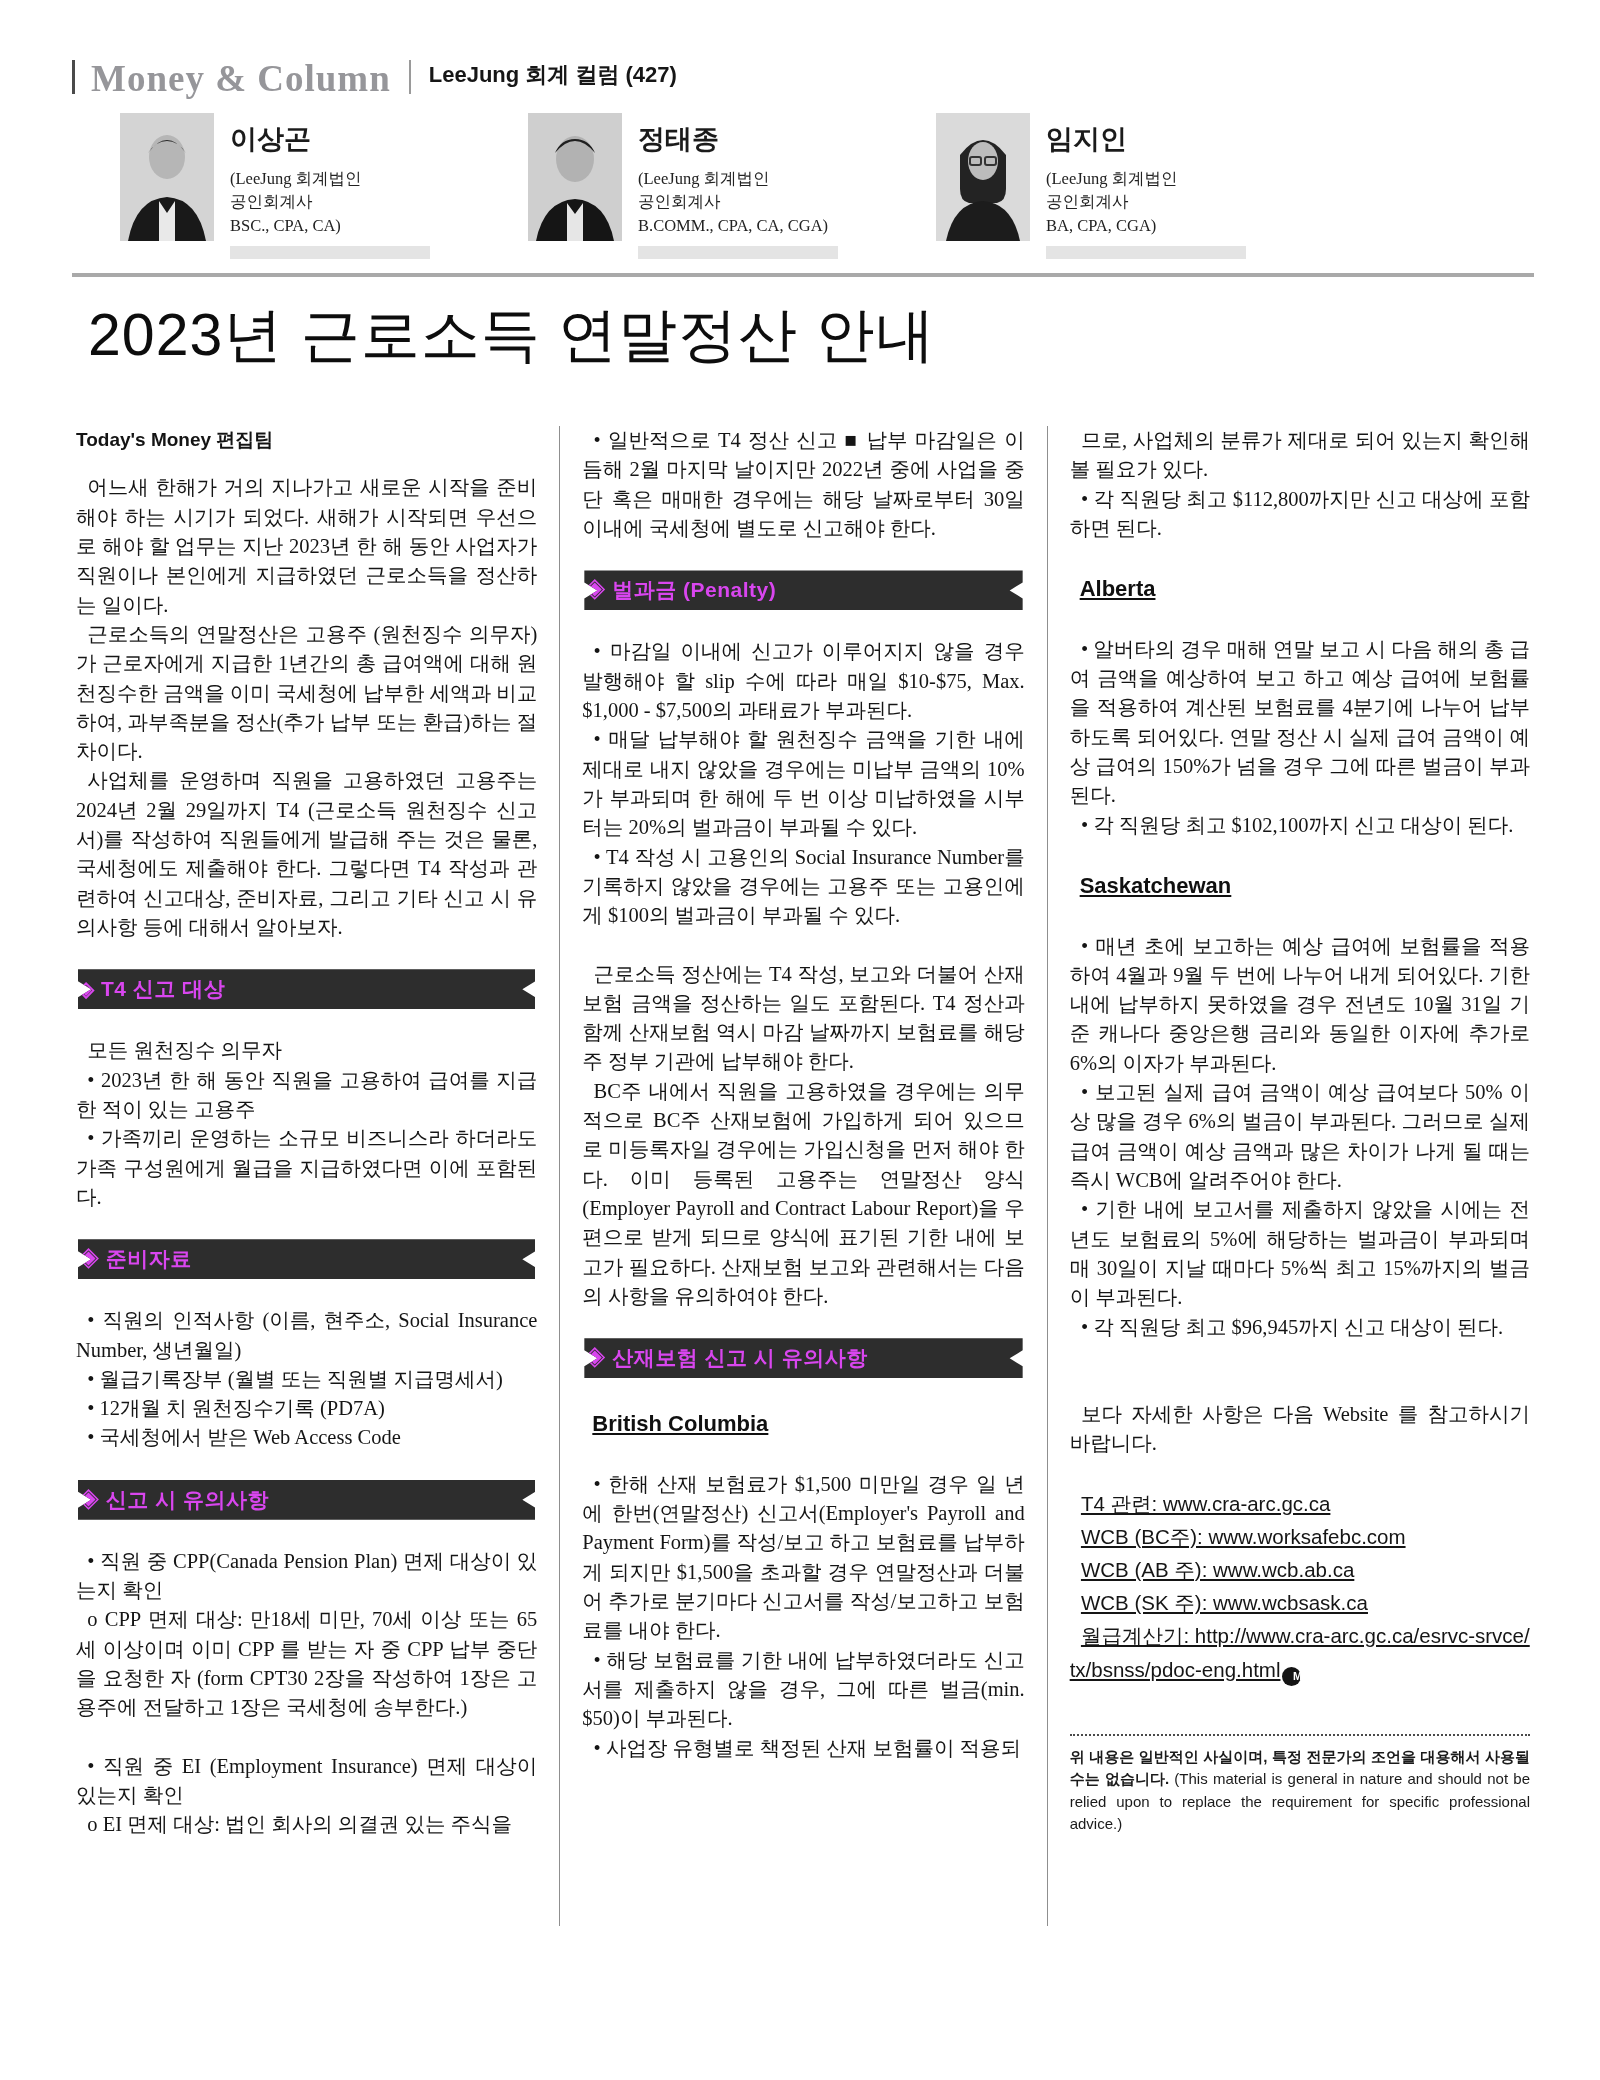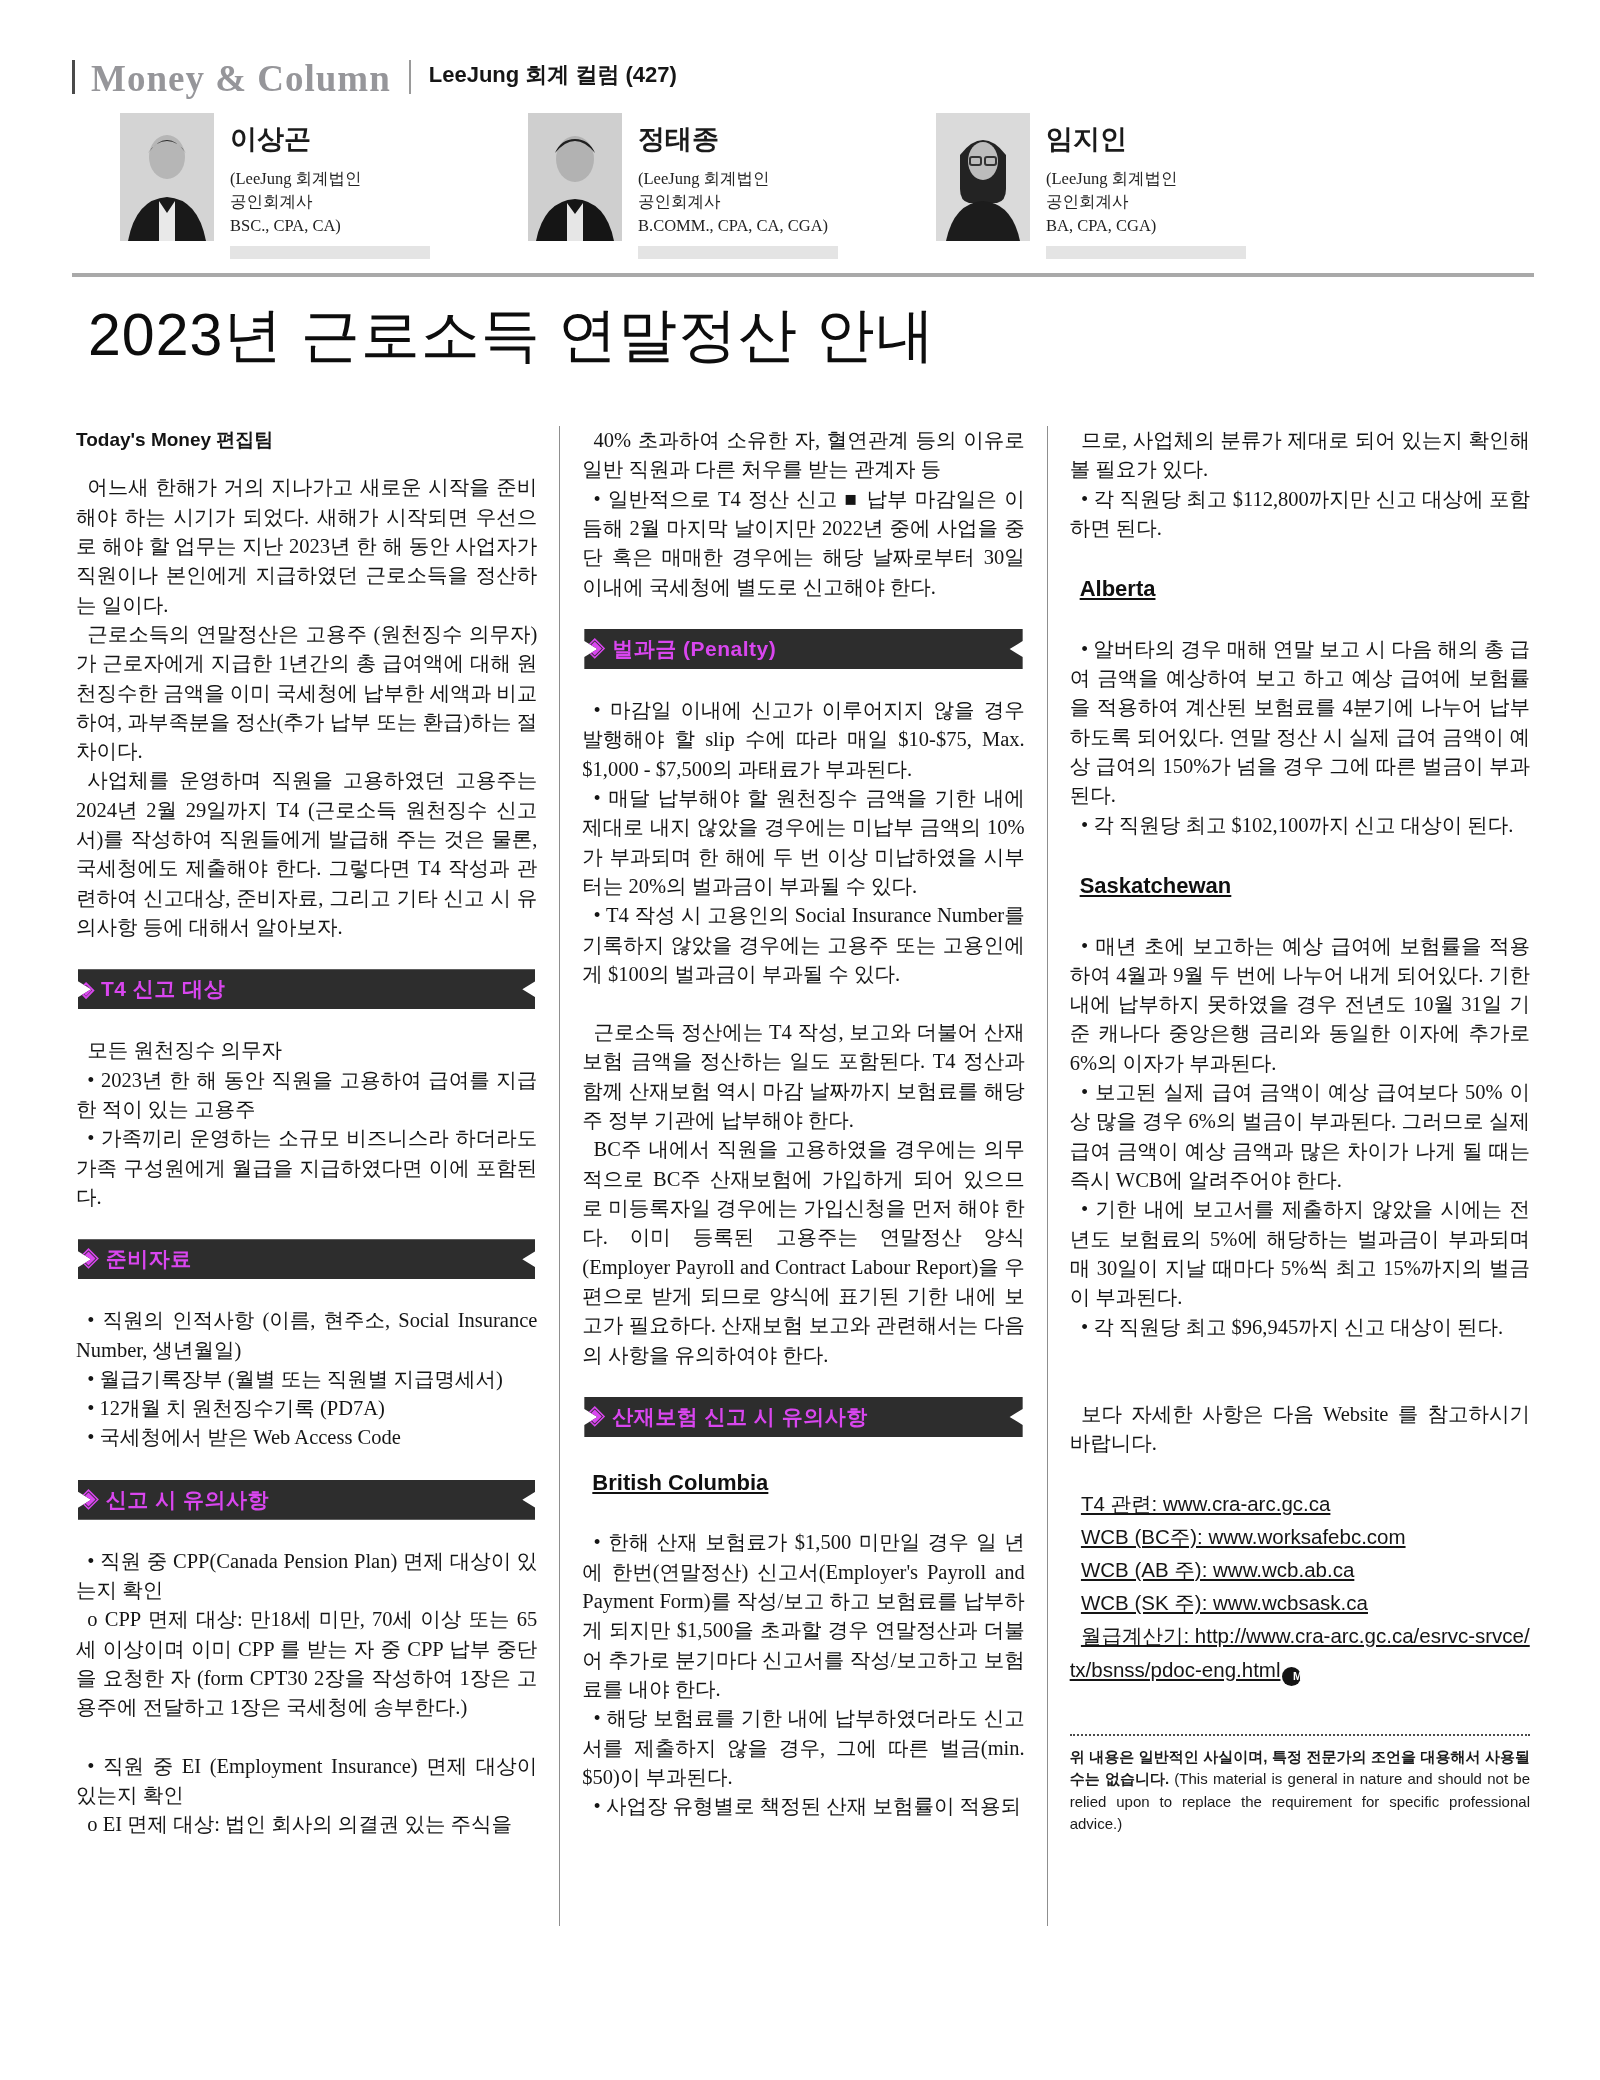--- a/index.html
+++ b/index.html
@@ -166,21 +166,20 @@
 
       <div class="ribbon">◈ 신고 시 유의사항</div>
       <p>• 직원 중 CPP(Canada Pension Plan) 면제 대상이 있는지 확인</p>
       <p>o CPP 면제 대상: 만18세 미만, 70세 이상 또는 65세 이상이며 이미 CPP 를 받는 자 중 CPP 납부 중단을 요청한 자 (form CPT30 2장을 작성하여 1장은 고용주에 전달하고 1장은 국세청에 송부한다.)</p>
       <div class="gap"></div>
       <p>• 직원 중 EI (Employment Insurance) 면제 대상이 있는지 확인</p>
       <p>o EI 면제 대상: 법인 회사의 의결권 있는 주식을</p>
     </div>
 
     <div class="bcol c2">
-      <p>40% 초과하여 소유한 자, 혈연관계 등의 이유로 일반 직원과 다른 처우를 받는 관계자 등</p>
       <p>• 일반적으로 T4 정산 신고 ■ 납부 마감일은 이듬해 2월 마지막 날이지만 2022년 중에 사업을 중단 혹은 매매한 경우에는 해당 날짜로부터 30일 이내에 국세청에 별도로 신고해야 한다.</p>
 
       <div class="ribbon">◈ 벌과금 (Penalty)</div>
       <p>• 마감일 이내에 신고가 이루어지지 않을 경우 발행해야 할 slip 수에 따라 매일 $10-$75, Max. $1,000 - $7,500의 과태료가 부과된다.</p>
       <p>• 매달 납부해야 할 원천징수 금액을 기한 내에 제대로 내지 않았을 경우에는 미납부 금액의 10%가 부과되며 한 해에 두 번 이상 미납하였을 시부터는 20%의 벌과금이 부과될 수 있다.</p>
       <p>• T4 작성 시 고용인의 Social Insurance Number를 기록하지 않았을 경우에는 고용주 또는 고용인에게 $100의 벌과금이 부과될 수 있다.</p>
       <div class="gap"></div>
       <p>근로소득 정산에는 T4 작성, 보고와 더불어 산재보험 금액을 정산하는 일도 포함된다. T4 정산과 함께 산재보험 역시 마감 날짜까지 보험료를 해당 주 정부 기관에 납부해야 한다.</p>
       <p>BC주 내에서 직원을 고용하였을 경우에는 의무적으로 BC주 산재보험에 가입하게 되어 있으므로 미등록자일 경우에는 가입신청을 먼저 해야 한다. 이미 등록된 고용주는 연말정산 양식(Employer Payroll and Contract Labour Report)을 우편으로 받게 되므로 양식에 표기된 기한 내에 보고가 필요하다. 산재보험 보고와 관련해서는 다음의 사항을 유의하여야 한다.</p>
 

